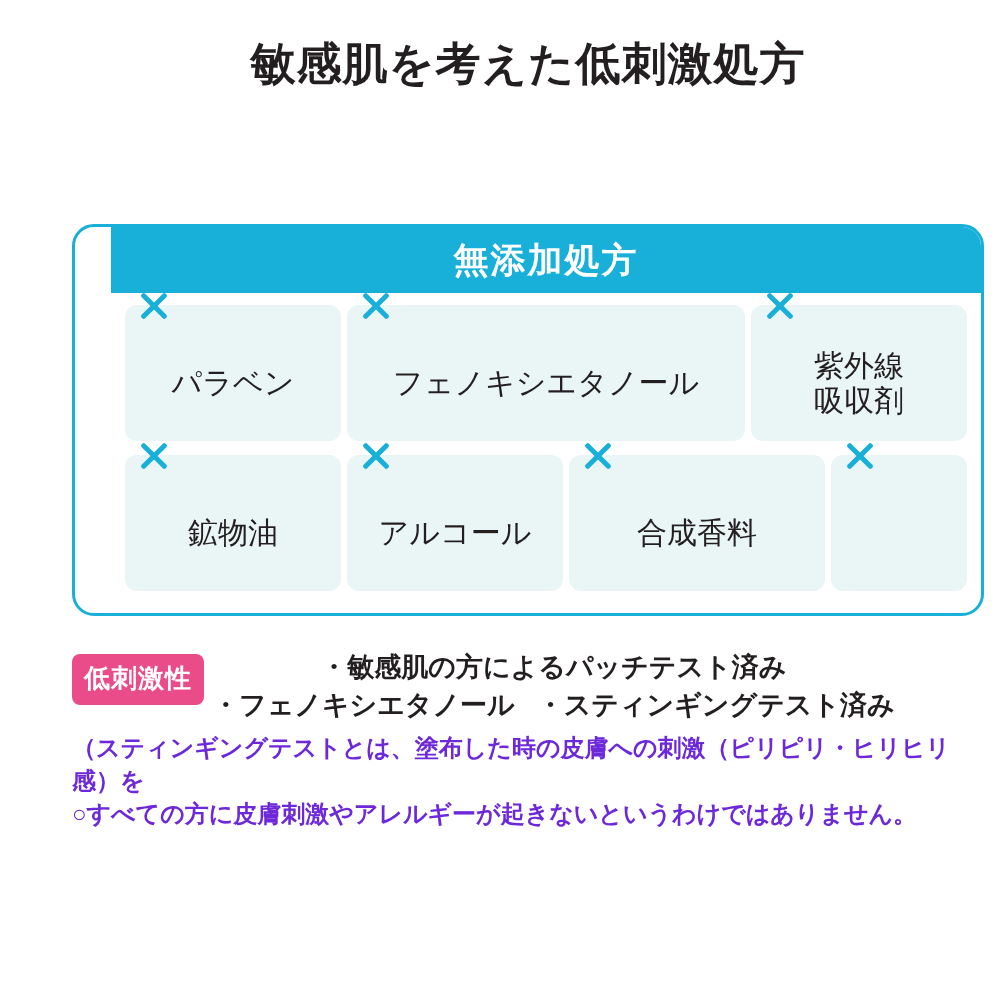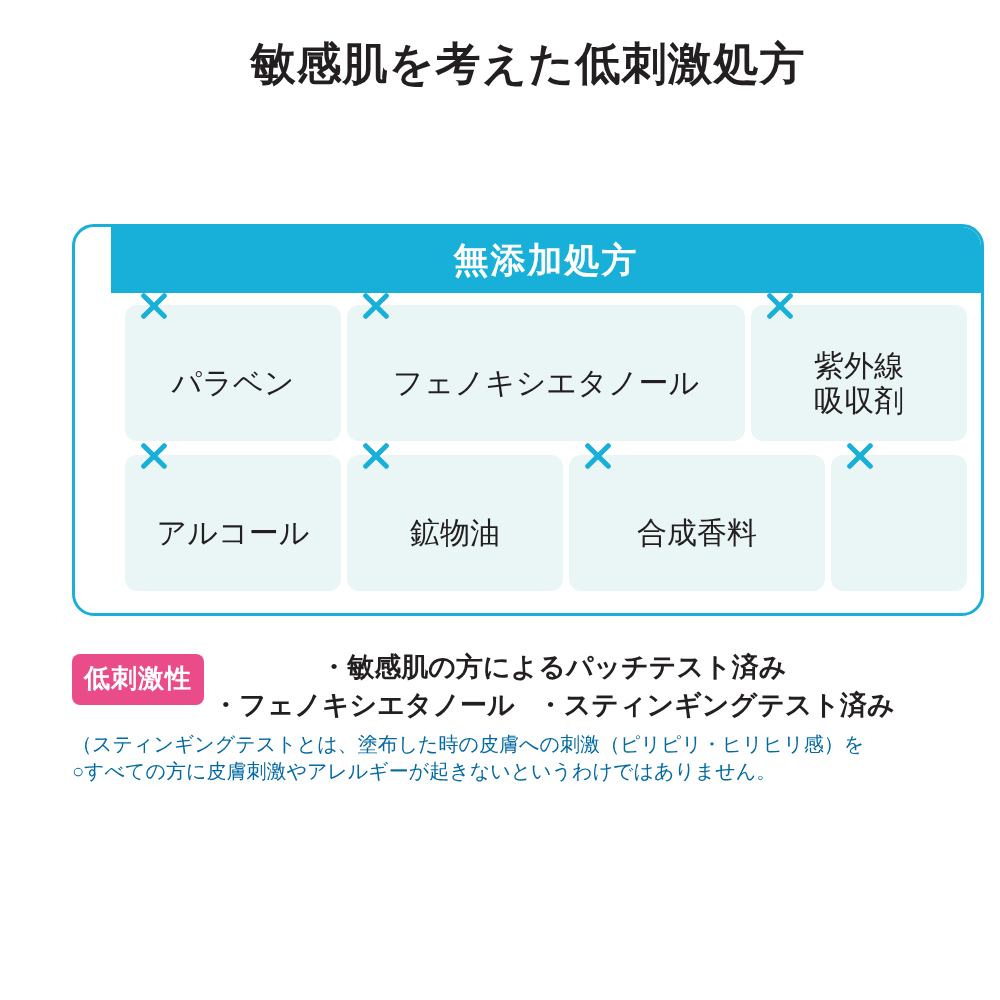--- a/index.html
+++ b/index.html
@@ -149,23 +149,24 @@
     margin-left: 8px;
     font-size: 27px;
     font-weight: bold;
     line-height: 1.42;
     color: #231f20;
   }
   .bullets .b2 .spacer { display: inline-block; width: 22px; }
 
   .fineprint {
     margin-top: 6px;
-    font-size: 20px;
+    font-size: 24px;
     line-height: 1.38;
-    color: #0369a1;
+    color: #6d28d9;
+    font-weight: bold;
   }
   .fineprint p { margin: 0; }
 </style>
 </head>
 <body>
 
 <div class="page">
 
   <div class="headline">敏感肌を考えた低刺激処方</div>
 
@@ -185,27 +186,27 @@
         <div class="cell c2">
           <span class="xmark"></span>
           <span class="label">
             <span>紫外線</span><br>
             <span>吸収剤</span>
           </span>
         </div>
       </div>
 
       <div class="row r2">
+        <div class="cell c2">
+          <span class="xmark"></span>
+          <span class="label">鉱物油</span>
+        </div>
         <div class="cell c1">
           <span class="xmark"></span>
           <span class="label">アルコール</span>
-        </div>
-        <div class="cell c2">
-          <span class="xmark"></span>
-          <span class="label">鉱物油</span>
         </div>
         <div class="cell c3">
           <span class="xmark"></span>
           <span class="label">合成香料</span>
         </div>
         <div class="cell c4">
           <span class="xmark"></span>
         </div>
       </div>
 

